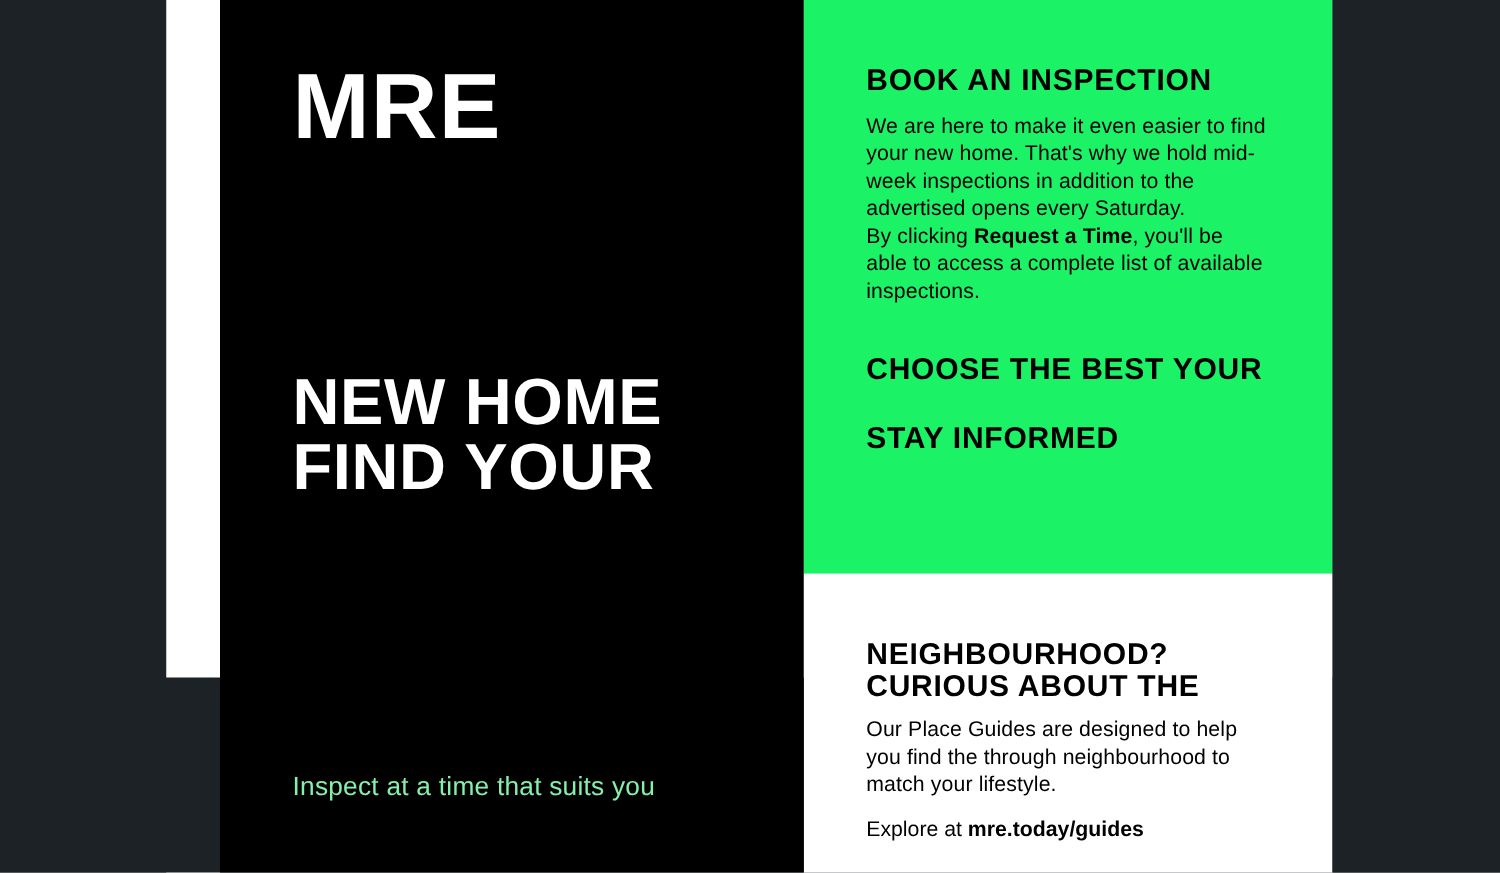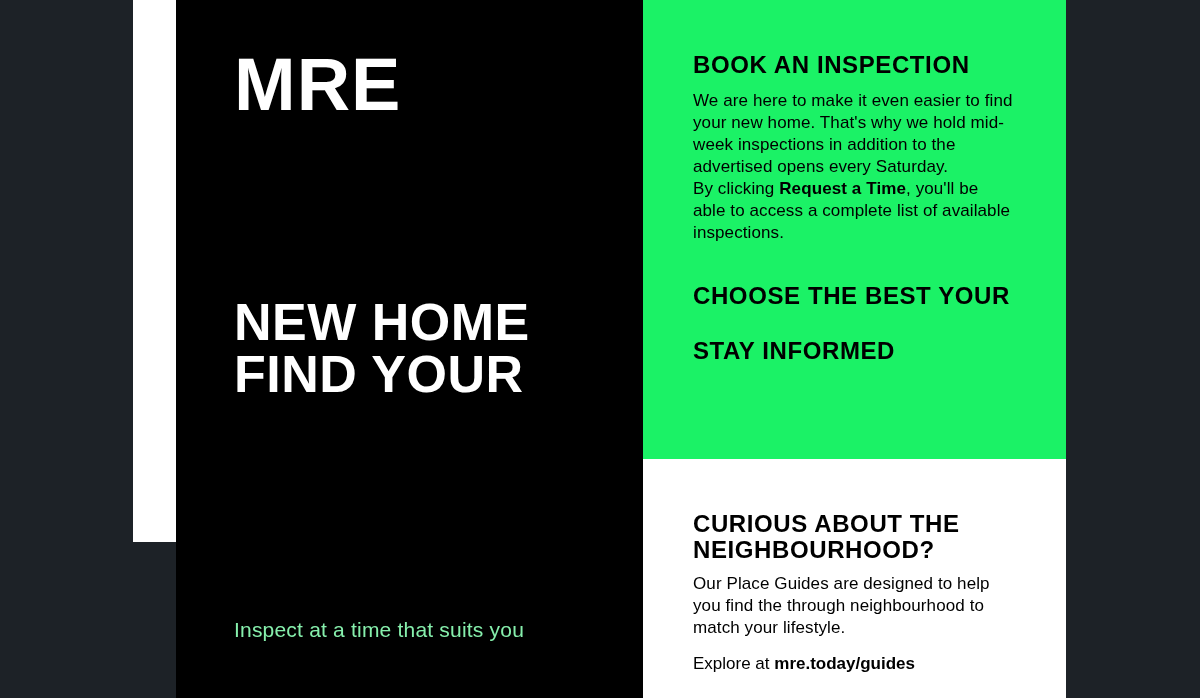--- a/index.html
+++ b/index.html
@@ -173,22 +173,22 @@
         <h2 class="sec-title">CHOOSE THE BEST YOUR</h2>
 
         <div class="spacer-md"></div>
 
         <h2 class="sec-title">STAY INFORMED</h2>
 
       </div>
 
       <div class="white-panel">
         <h2 class="sec-title tight">
+          <span class="line">NEIGHBOURHOOD?</span>
           <span class="line">CURIOUS ABOUT THE</span>
-          <span class="line">NEIGHBOURHOOD?</span>
         </h2>
         <p class="body last">Our Place Guides are designed to help you find the through neighbourhood to match your lifestyle.</p>
         <p class="explore"><span>Explore at </span><span class="url">mre.today/guides</span></p>
       </div>
 
     </div>
   </div>
 
   <div class="gutter-right"></div>
 </div>

